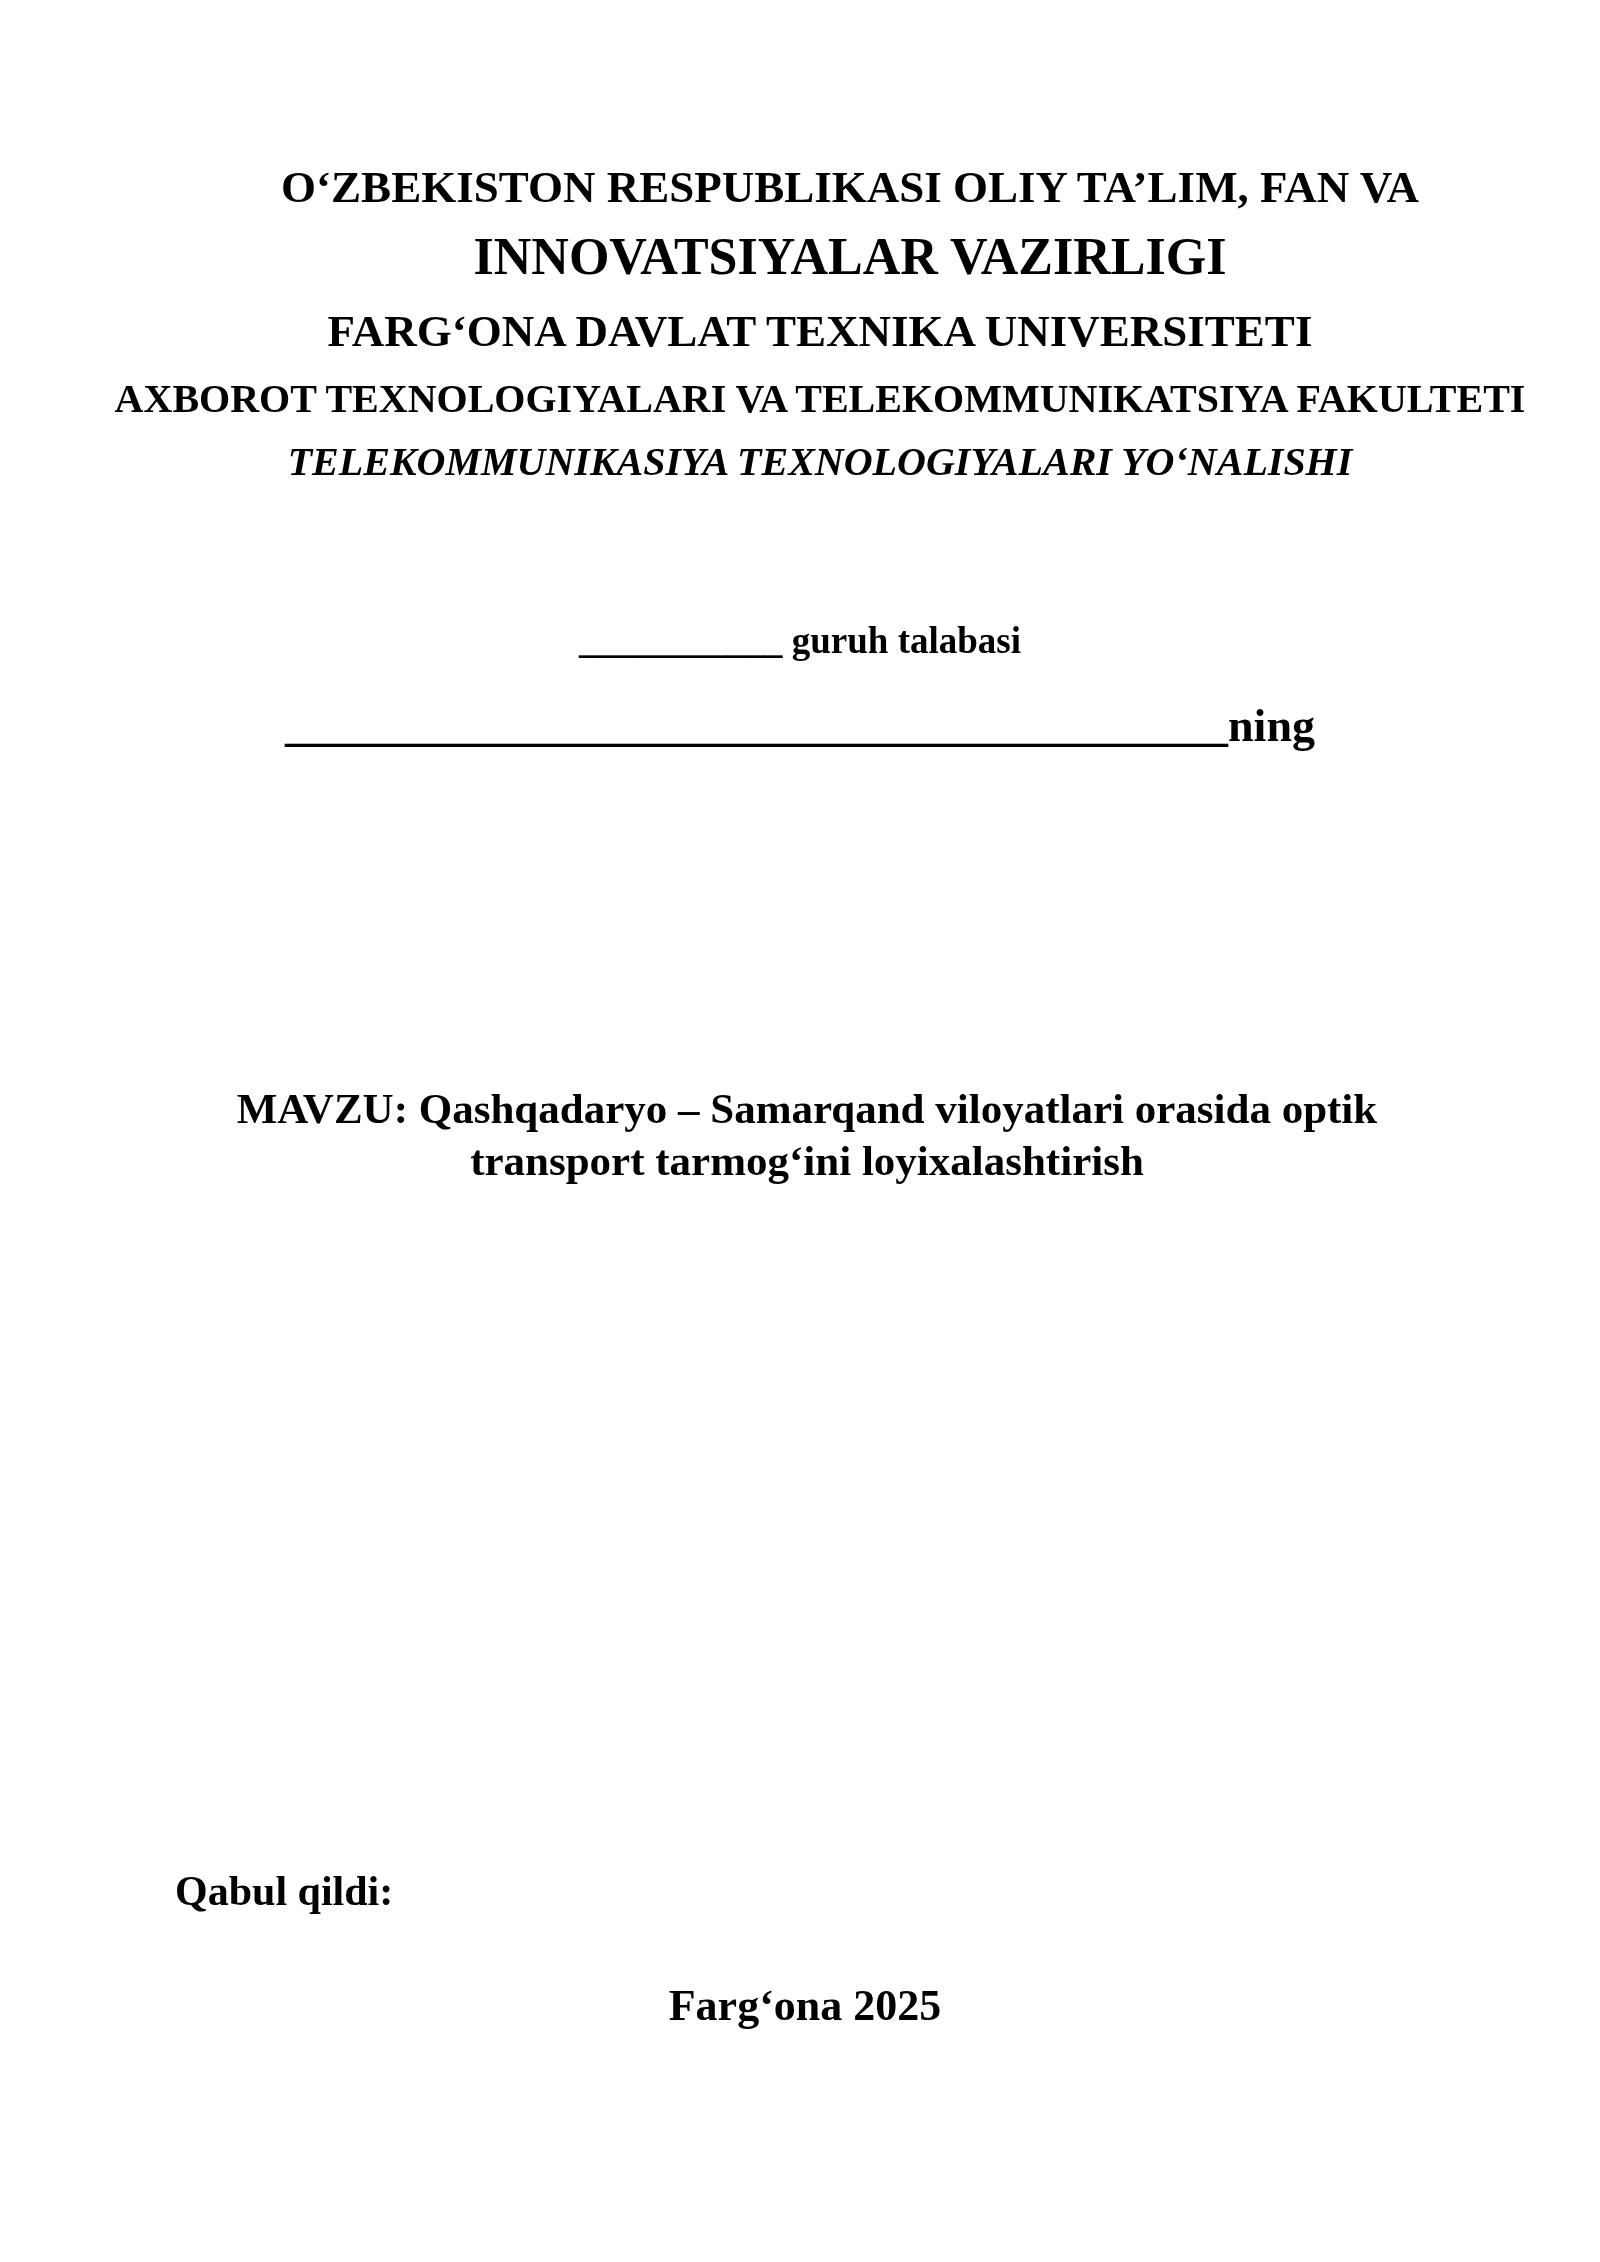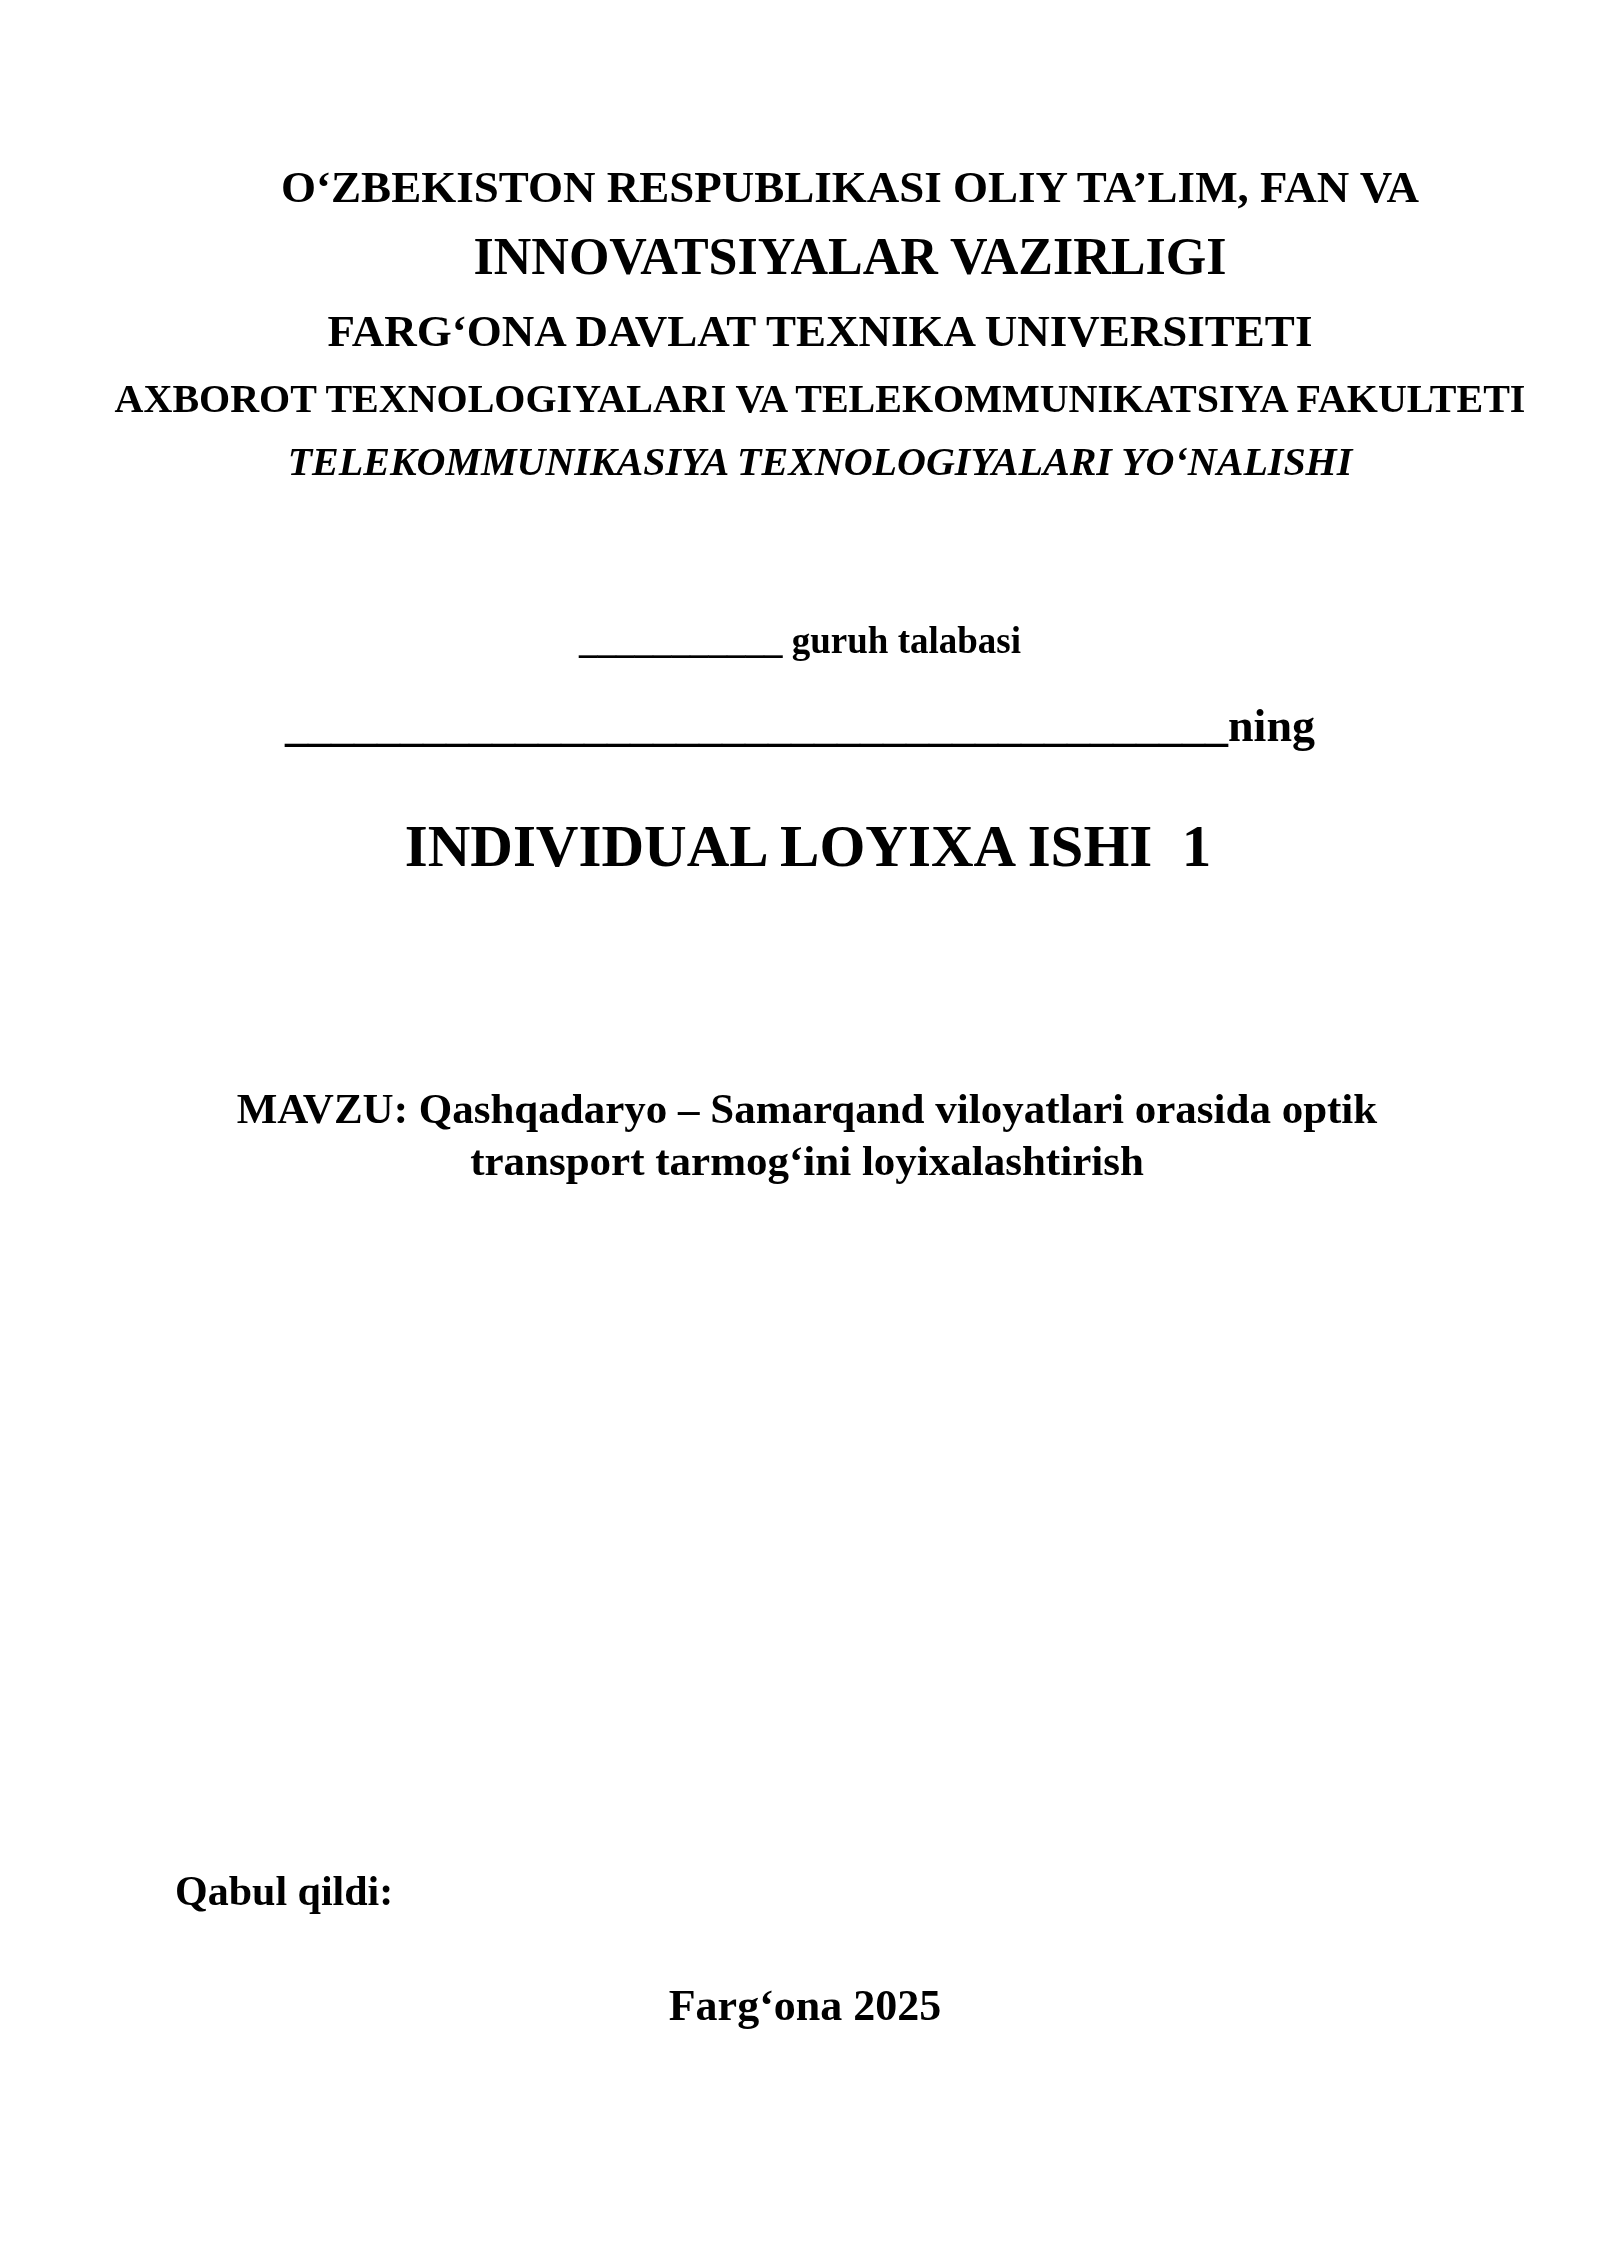--- a/index.html
+++ b/index.html
@@ -55,21 +55,20 @@
 
   <div class="line h1">O‘ZBEKISTON RESPUBLIKASI OLIY TA’LIM, FAN VA</div>
   <div class="line h2">INNOVATSIYALAR VAZIRLIGI</div>
   <div class="line h4">AXBOROT TEXNOLOGIYALARI VA TELEKOMMUNIKATSIYA FAKULTETI</div>
   <div class="line h3">FARG‘ONA DAVLAT TEXNIKA UNIVERSITETI</div>
   <div class="line h5">TELEKOMMUNIKASIYA TEXNOLOGIYALARI YO‘NALISHI</div>
 
   <div class="line name-line">_________________________________________ning</div>
   <div class="line group-line">___________ guruh talabasi</div>
 
-  <div class="line work-title">INDIVIDUAL LOYIXA ISHI  1</div>
 
   <div class="topic">
     <div>MAVZU: Qashqadaryo – Samarqand viloyatlari orasida optik</div>
     <div>transport tarmog‘ini loyixalashtirish</div>
   </div>
 
   <div class="line accepted">Qabul qildi:</div>
   <div class="line place-year">Farg‘ona 2025</div>
 
 </div>

